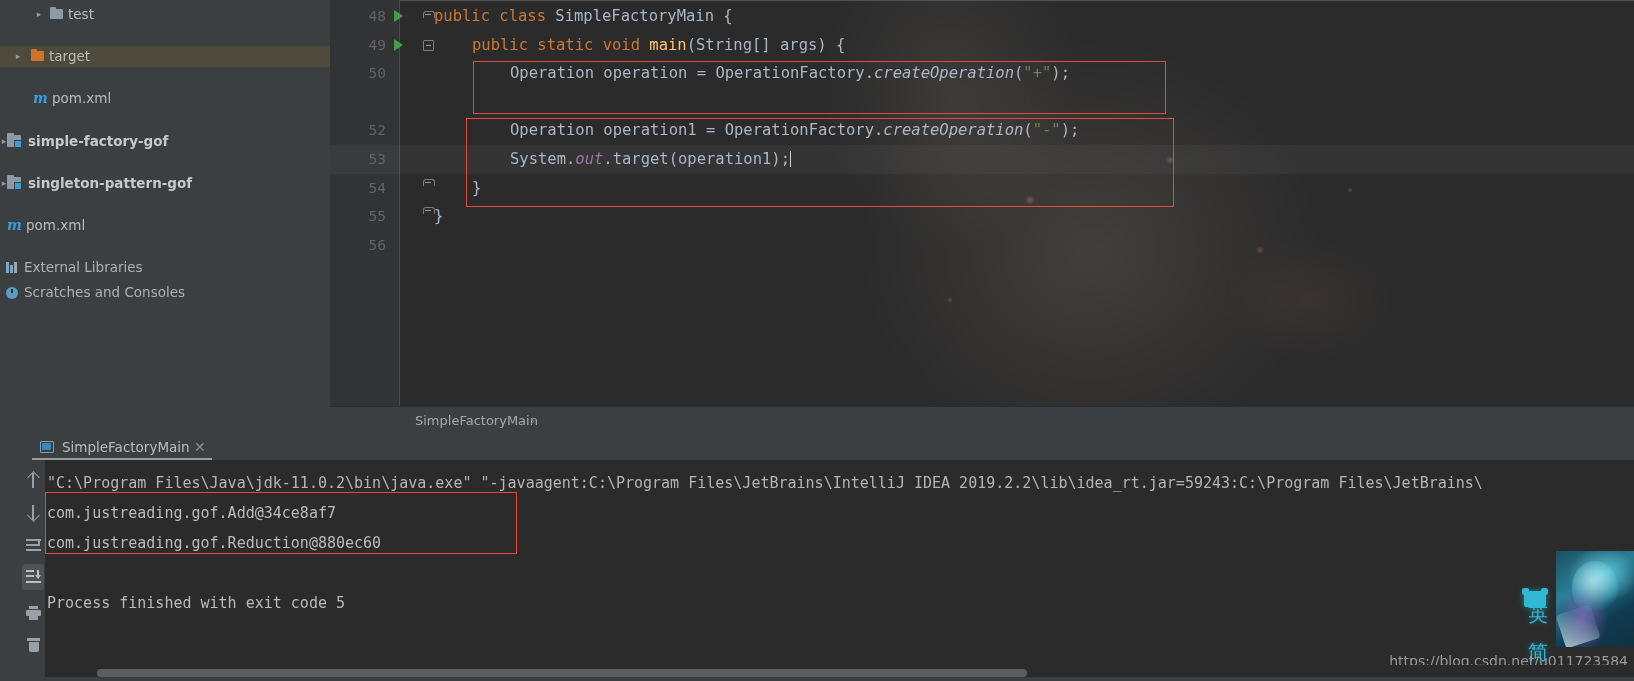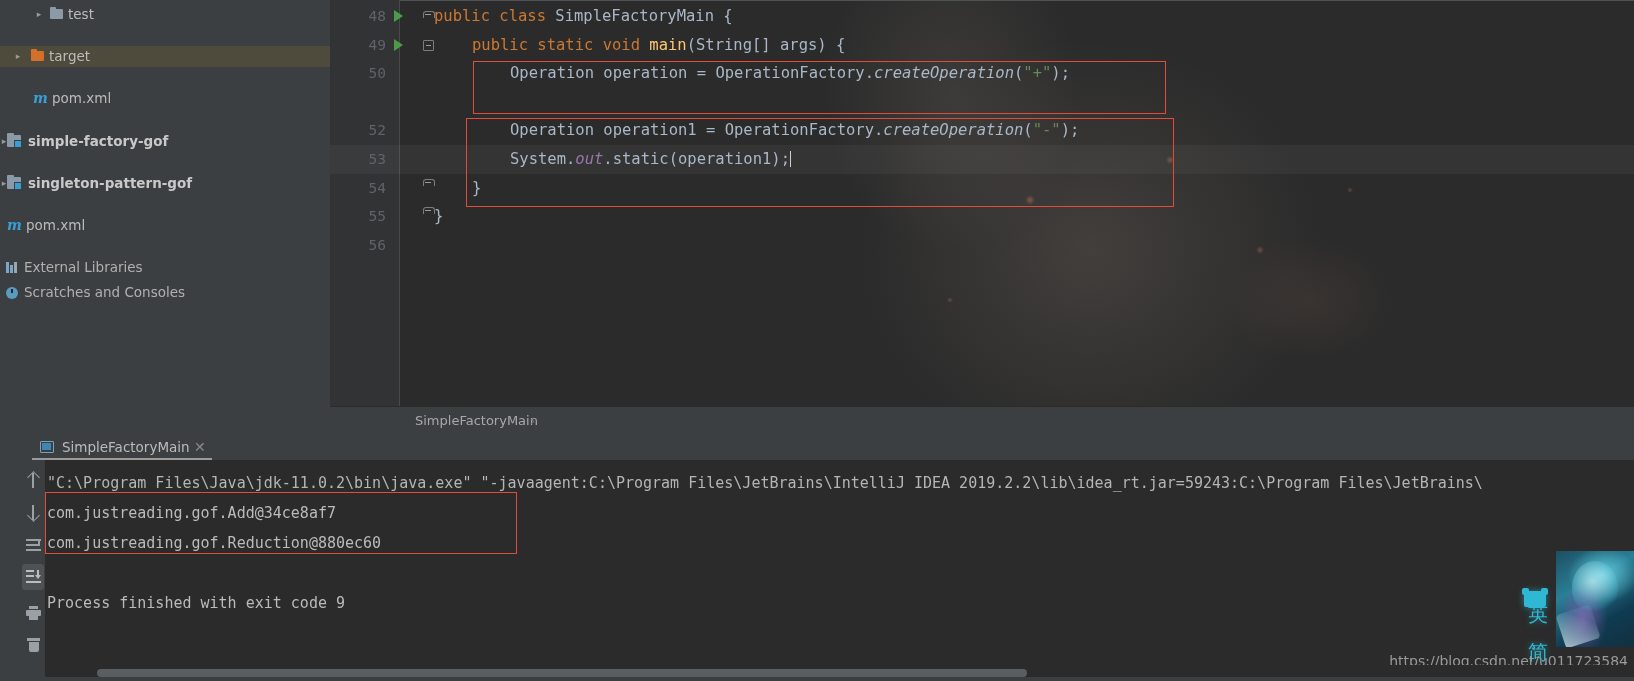--- a/index.html
+++ b/index.html
@@ -427,21 +427,21 @@
       </div>
 
 
       <div class="cline" style="top:116.4px;">
         <span class="num">52</span>
         <span class="txt" style="left:180px;"><span class="ident">Operation</span> <span class="ident">operation1</span> <span class="punc">=</span> <span class="ident">OperationFactory.</span><span class="mcall">createOperation</span><span class="punc">(</span><span class="str">"-"</span><span class="punc">);</span></span>
       </div>
 
       <div class="cline highlight-row" style="top:145px;">
         <span class="num">53</span>
-        <span class="txt" style="left:180px;"><span class="ident">System.</span><span class="stat">out</span><span class="punc">.static(operation1);</span><span class="caret"></span></span>
+        <span class="txt" style="left:180px;"><span class="ident">System.</span><span class="stat">out</span><span class="punc">.target(operation1);</span><span class="caret"></span></span>
       </div>
 
       <div class="cline" style="top:173.6px;">
         <span class="num">54</span>
         <span class="foldmark plain" style="left:93px; top:5px;"></span>
         <span class="txt" style="left:142px;"><span class="punc">}</span></span>
       </div>
 
       <div class="cline" style="top:202.2px;">
         <span class="num">55</span>
@@ -514,21 +514,21 @@
             <i></i>
             <i></i>
           </span>
       </div>
     </div>
 
     <div class="console">
       <div class="cons-line cmd" style="left:2px; top:8px;">"C:\Program Files\Java\jdk-11.0.2\bin\java.exe" "-javaagent:C:\Program Files\JetBrains\IntelliJ IDEA 2019.2.2\lib\idea_rt.jar=59243:C:\Program Files\JetBrains\</div>
       <div class="cons-line" style="left:2px; top:38px;">com.justreading.gof.Add@34ce8af7</div>
       <div class="cons-line" style="left:2px; top:68px;">com.justreading.gof.Reduction@880ec60</div>
-      <div class="cons-line" style="left:2px; top:128px;">Process finished with exit code 9</div>
+      <div class="cons-line" style="left:2px; top:128px;">Process finished with exit code 5</div>
 
       <div class="redbox" style="left:0px; top:32px; width:472px; height:62px;"></div>
 
       <div class="wm-chars">
         <div>英</div>
       </div>
       <div class="wm-shirt"></div>
       <div class="wm-chars" style="bottom:14px;">
         <div>简</div>
       </div>

